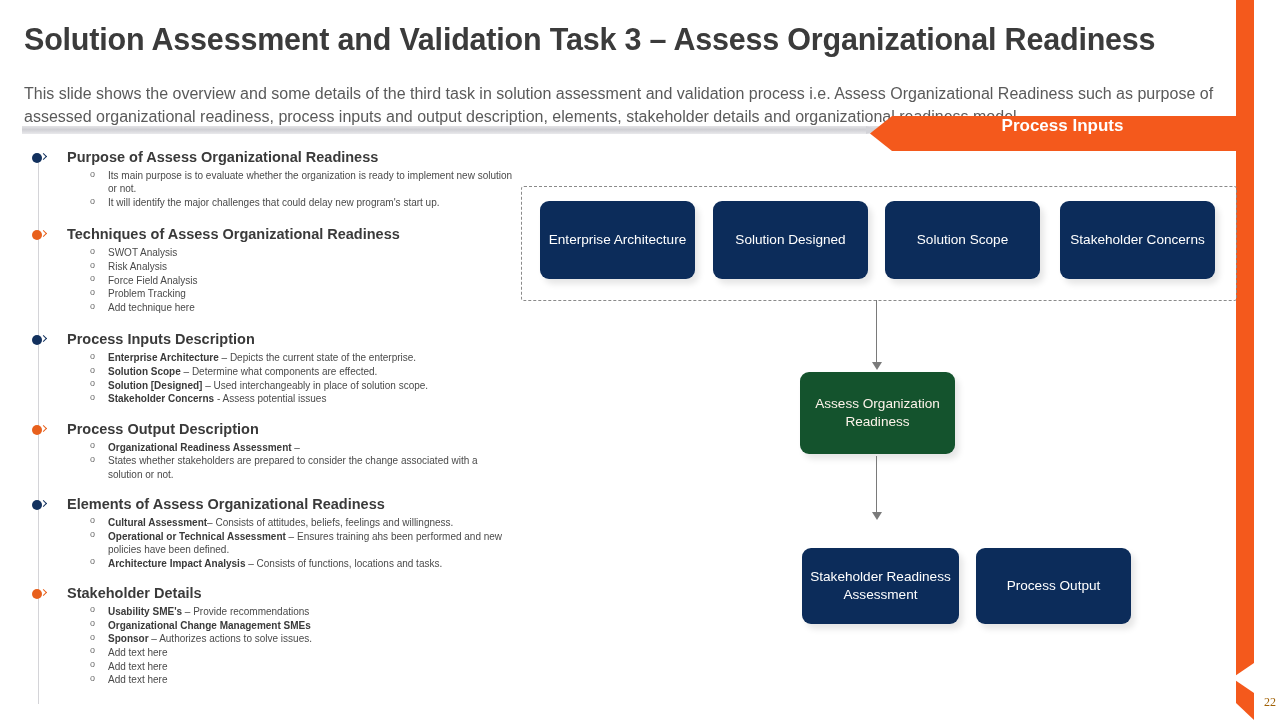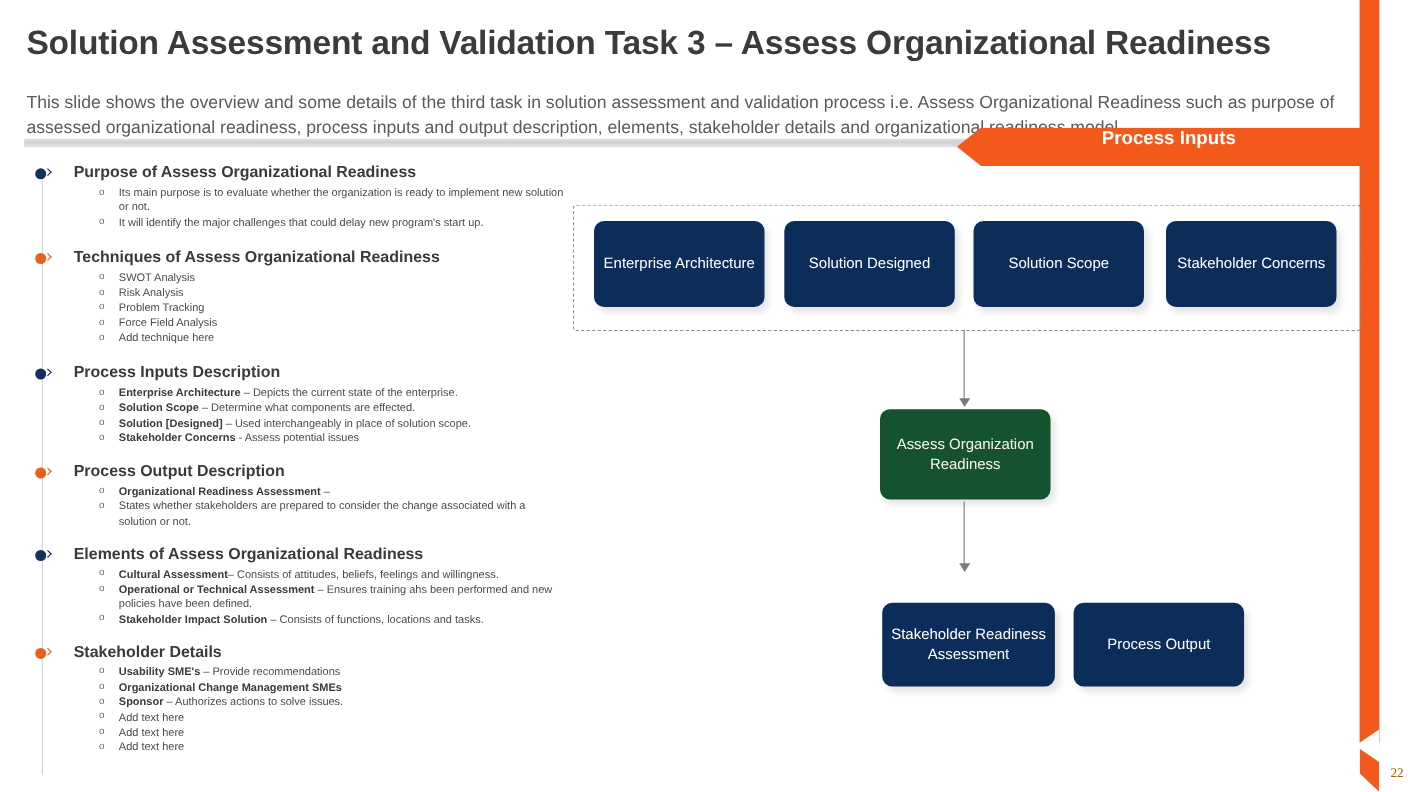--- a/index.html
+++ b/index.html
@@ -243,22 +243,22 @@
         </div>
         <div class="section" style="margin-top: 16px;">
           <div class="marker">
             <span class="dot orange"></span>
             <span class="chev orange"></span>
           </div>
           <div class="sec-title">Techniques of Assess Organizational Readiness</div>
           <ul class="sub">
             <li><span>SWOT Analysis</span></li>
             <li><span>Risk Analysis</span></li>
+            <li><span>Force Field Analysis</span></li>
             <li><span>Problem Tracking</span></li>
-            <li><span>Force Field Analysis</span></li>
             <li><span>Add technique here</span></li>
           </ul>
         </div>
         <div class="section" style="margin-top: 16px;">
           <div class="marker">
             <span class="dot navy"></span>
             <span class="chev navy"></span>
           </div>
           <div class="sec-title">Process Inputs Description</div>
           <ul class="sub">
@@ -281,21 +281,21 @@
         </div>
         <div class="section" style="margin-top: 14px;">
           <div class="marker">
             <span class="dot navy"></span>
             <span class="chev navy"></span>
           </div>
           <div class="sec-title">Elements of Assess Organizational Readiness</div>
           <ul class="sub">
             <li><b>Cultural Assessment</b><span>– Consists of attitudes, beliefs, feelings and willingness.</span></li>
             <li><b>Operational or Technical Assessment</b><span> – Ensures training ahs been performed and new policies have been defined.</span></li>
-            <li><b>Stakeholder Impact Solution</b><span> – Consists of functions, locations and tasks.</span></li>
+            <li><b>Architecture Impact Analysis</b><span> – Consists of functions, locations and tasks.</span></li>
           </ul>
         </div>
         <div class="section" style="margin-top: 14px;">
           <div class="marker">
             <span class="dot orange"></span>
             <span class="chev orange"></span>
           </div>
           <div class="sec-title">Stakeholder Details</div>
           <ul class="sub">
             <li><b>Usability SME's</b><span> – Provide recommendations</span></li>

